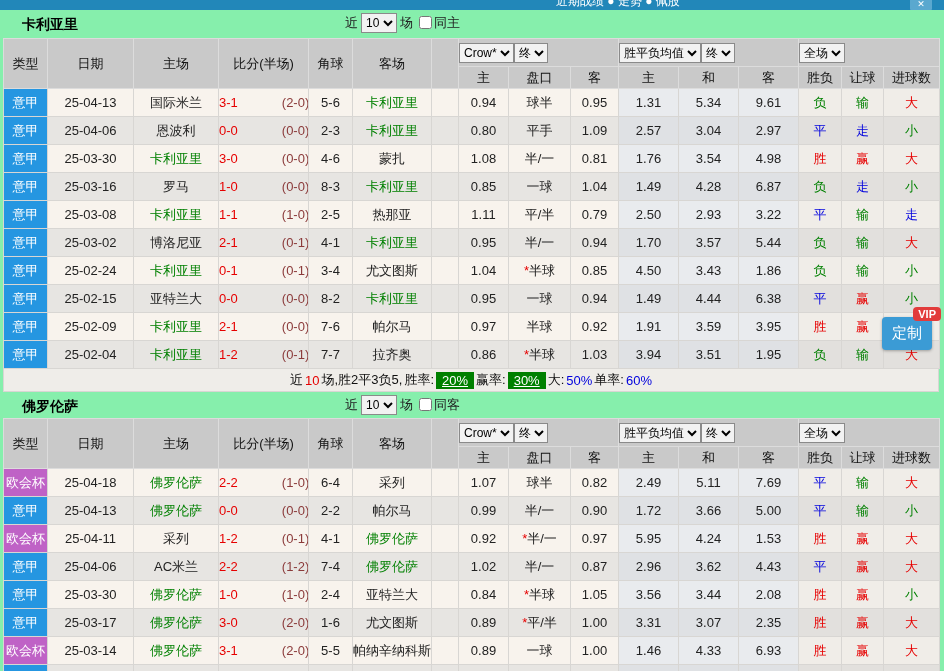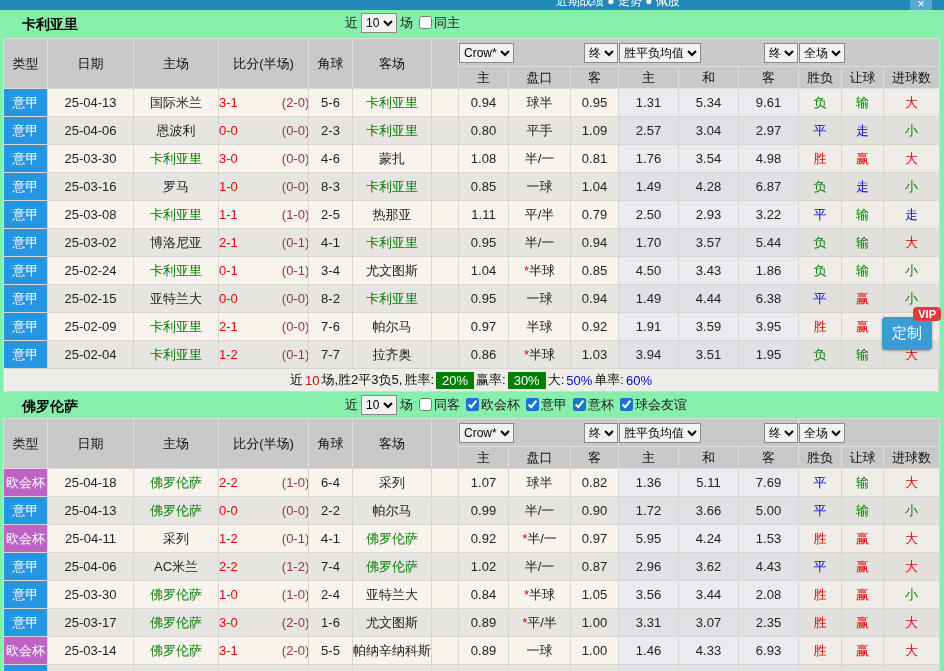--- a/index.html
+++ b/index.html
@@ -24,32 +24,32 @@
   .grid tr.sub th{height:21px;}
   .grid td{border:1px solid #d8d6d3;font-size:13px;text-align:center;padding:0;height:27px;overflow:hidden;white-space:nowrap;}
   .grid tr.odd td{background:#f8f3ed;}
   .grid tr.even td{background:#e7e5e2;}
   .grid tr.odd td.avg{background:#e9ebee;}
   .grid tr.even td.avg{background:#dfe1e4;}
   .grid tr.odd td.res{background:#f0ede8;}
   .grid tr.even td.res{background:#e2e0dd;}
   .grid tr td.badge-blue{background:#2596e1;color:#fff;}
   .grid tr td.badge-purple{background:#bf62c6;color:#fff;}
-  .sel-wrap{display:flex;justify-content:space-between;align-items:center;gap:6px;}
+  .sel-wrap{display:flex;justify-content:flex-start;align-items:center;}
   .tgreen{color:#008000;}
   .ft{color:#e60000;}
   .ht{color:#8b3a3a;margin-left:44px;}
   .red{color:#e60000;}
   .green{color:#008000;}
   .blue{color:#0000dd;}
   .star{color:#e60000;}
   .summary{height:23px;width:936px;margin-left:3px;background:#efede9;border:1px solid #d8d6d3;border-top:none;
            box-sizing:border-box;display:flex;align-items:center;justify-content:center;font-size:13px;color:#111;}
   .summary>span{margin:0 1px;}
-  .pct-box{background:#008000;color:#fff;padding:1px 6px;margin:0 4px;}
+  .pct-box{background:#008000;color:#fff;padding:1px 6px;margin:0 4px;text-decoration:underline;}
   .s-red{color:#e60000;}
   .s-blue{color:#0000dd;margin-right:8px;}
   .vip-wrap{position:absolute;right:12px;top:317px;width:50px;height:33px;background:#3b9bd5;border-radius:4px;
             color:#fff;font-size:15px;display:flex;align-items:center;justify-content:center;cursor:pointer;
             box-shadow:0 1px 3px rgba(0,0,0,.3);}
   .vip-badge{position:absolute;right:-9px;top:-10px;background:#e23b3b;color:#fff;border-radius:4px;
              font-size:11px;font-weight:bold;padding:1px 5px;}
 </style>
 </head>
 <body>
@@ -326,21 +326,20 @@
       <span class="s-blue">60%</span>
   </div>
 
   <div class="section-head second">
     <span class="team-title">佛罗伦萨</span>
     <span class="filters">
       <span>近</span>
       <select><option>10</option></select>
       <span>场</span>
       <label class="cb"><input type="checkbox" style=""><span>同客</span></label>
-      <span class="leagues" id="leagues-1"><label class="cb"><input type="checkbox" checked="" style=""><span>欧会杯</span></label><label class="cb"><input type="checkbox" checked="" style=""><span>意甲</span></label><label class="cb"><input type="checkbox" checked="" style=""><span>意杯</span></label><label class="cb"><input type="checkbox" checked="" style=""><span>球会友谊</span></label></span>
     </span>
   </div>
 
   <table class="grid">
     <colgroup>
       <col style="width:44px">
         <col style="width:86px">
         <col style="width:85px">
         <col style="width:90px">
       <col style="width:44px">
@@ -400,21 +399,21 @@
           <td class="badge-purple">欧会杯</td>
           <td>25-04-18</td>
           <td class="tgreen">佛罗伦萨</td>
           <td><span class="ft">2-2</span><span class="ht">(1-0)</span></td>
           <td>6-4</td>
           <td>采列</td>
           <td></td>
           <td>1.07</td>
           <td><span>球半</span></td>
           <td>0.82</td>
-          <td class="avg">1.36</td>
+          <td class="avg">2.49</td>
           <td class="avg">5.11</td>
           <td class="avg">7.69</td>
           <td class="res blue">平</td>
           <td class="res green">输</td>
           <td class="res red">大</td>
         </tr>
         <tr class="even">
           <td class="badge-blue">意甲</td>
           <td>25-04-13</td>
           <td class="tgreen">佛罗伦萨</td>

